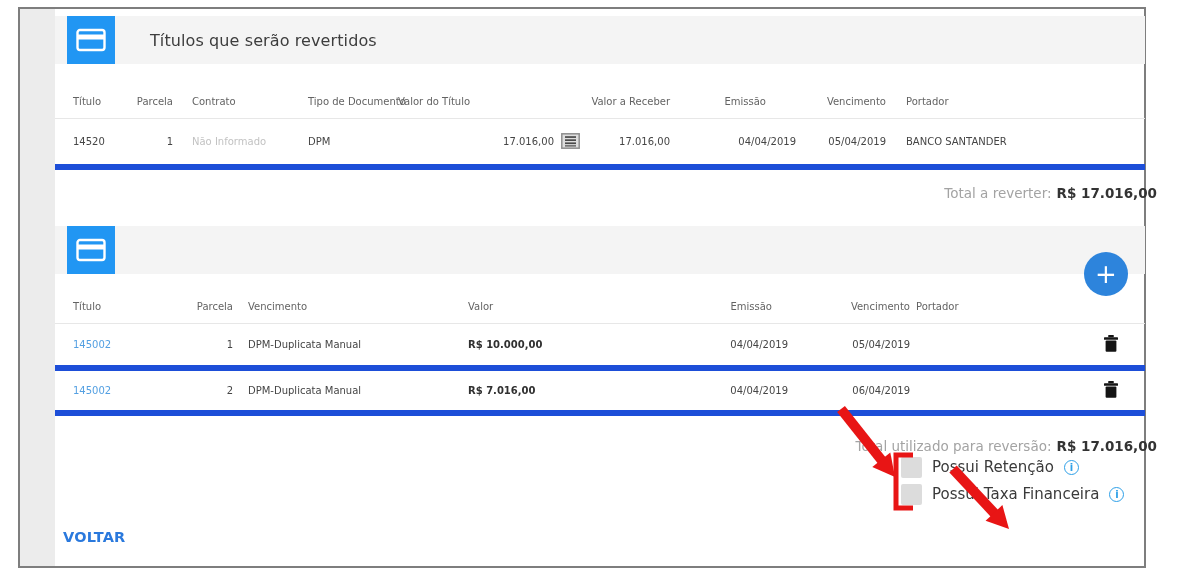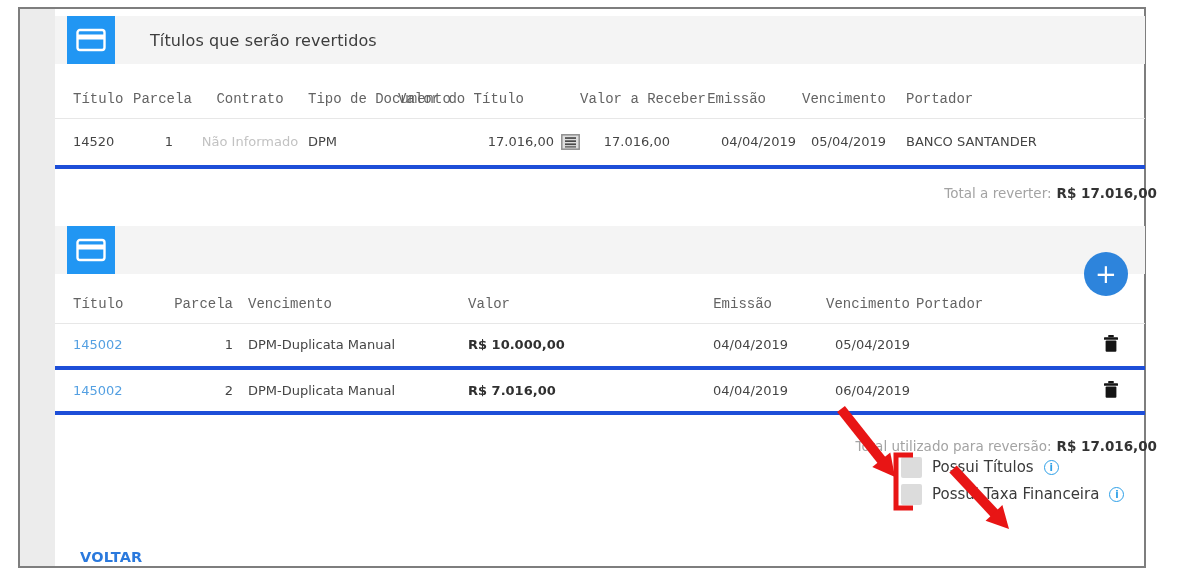--- a/index.html
+++ b/index.html
@@ -17,29 +17,29 @@
              display:flex; align-items:center; justify-content:center; }
   .band-title { margin-left:95px; font-size:16px; color:#3d3d3d; letter-spacing:.1px; }
 
   
   .fab { position:absolute; left:1064px; top:243px; width:44px; height:44px; border-radius:50%;
          background:#2d84dc; border:none; color:#fff; font-size:26px; line-height:40px;
          text-align:center; cursor:pointer; z-index:5; font-family:"DejaVu Sans",sans-serif; }
 
   
   table { position:absolute; left:35px; width:1090px; border-collapse:collapse; table-layout:fixed; }
-  th { font-weight:normal; font-size:14px; color:#636363; vertical-align:bottom;
-       padding-bottom:11px; border-bottom:1px solid #e7e7e7; white-space:nowrap;font-family:Liberation Mono, monospace; }
-  td { font-size:13px; color:#454545; border-bottom:4px solid #1d4ed8; white-space:nowrap; }
+  th { font-weight:normal; font-size:10px; color:#636363; vertical-align:bottom;
+       padding-bottom:11px; border-bottom:1px solid #e7e7e7; white-space:nowrap; }
+  td { font-size:10px; color:#454545; border-bottom:6px solid #1d4ed8; white-space:nowrap; }
   .t1 { top:75px; } .t1 th { height:34px; } .t1 td { height:49px; }
   .t2 { top:286px; } .t2 th { height:28px; } .t2 td { height:45px; }
 
   .t1 th:nth-child(1), .t1 td:nth-child(1){ text-align:left; padding-left:18px; }
   .t1 th:nth-child(2), .t1 td:nth-child(2){ text-align:right; }
-  .t1 th:nth-child(3), .t1 td:nth-child(3){ text-align:center; padding-left:19px; }
+  .t1 th:nth-child(3), .t1 td:nth-child(3){ text-align:left; padding-left:19px; }
   .t1 th:nth-child(4), .t1 td:nth-child(4){ text-align:left; }
   .t1 th:nth-child(5), .t1 td:nth-child(5){ text-align:left; }
   .t1 th:nth-child(5){ padding-right:48px; }
   .t1 th:nth-child(6), .t1 td:nth-child(6){ text-align:right; }
   .t1 th:nth-child(7), .t1 td:nth-child(7){ text-align:right; padding-right:2px; }
   .t1 th:nth-child(7){ padding-right:32px; }
   .t1 th:nth-child(8), .t1 td:nth-child(8){ text-align:right; padding-right:12px; }
   .t1 th:nth-child(9), .t1 td:nth-child(9){ text-align:left; padding-left:8px; }
 
   .t2 th:nth-child(1), .t2 td:nth-child(1){ text-align:left; padding-left:18px; }
@@ -69,21 +69,21 @@
   .checkbox { width:21px; height:21px; background:#dcdcdc; border:none; border-radius:2px; cursor:pointer; }
   .cb-label { font-size:15px; color:#3a3a3a; }
   .info-icon { width:15px; height:15px; border:1.5px solid #2ea0e8; border-radius:50%; color:#2ea0e8;
                font-size:10px; font-weight:bold; display:inline-flex; align-items:center;
                justify-content:center; cursor:pointer; }
 
   
   .btn-link { position:absolute; background:none; border:none; font-weight:bold; font-size:14.5px;
               color:#2a79dd; cursor:pointer; letter-spacing:.2px;
               font-family:"DejaVu Sans","Liberation Sans",sans-serif; }
-  .voltar { left:60px; top:520px;margin-top:20px; }
+  .voltar { left:43px; top:520px; }
   .confirm-wrap { position:absolute; left:35px; top:520px; width:1093px; text-align:right; }
   .confirm-wrap .btn-link { position:static; }
 
   
   .overlay { position:absolute; left:0; top:0; width:1182px; height:580px;
              pointer-events:none; z-index:50; }
 </style>
 </head>
 <body>
 
@@ -234,21 +234,21 @@
       </tr>
     </tbody>
   </table>
 
   <div class="total-line" style="top:427px">
     <span class="t-label">Total utilizado para reversão:</span><span class="t-value">R$ 17.016,00</span>
   </div>
 
   <div class="cb-row" style="top:447px">
     <button class="checkbox"></button>
-    <span class="cb-label">Possui Títulos</span>
+    <span class="cb-label">Possui Retenção</span>
     <span class="info-icon">i</span>
   </div>
   <div class="cb-row" style="top:474px">
     <button class="checkbox"></button>
     <span class="cb-label">Possui Taxa Financeira</span>
     <span class="info-icon">i</span>
   </div>
 
   <button class="btn-link voltar">VOLTAR</button>
 </div>

